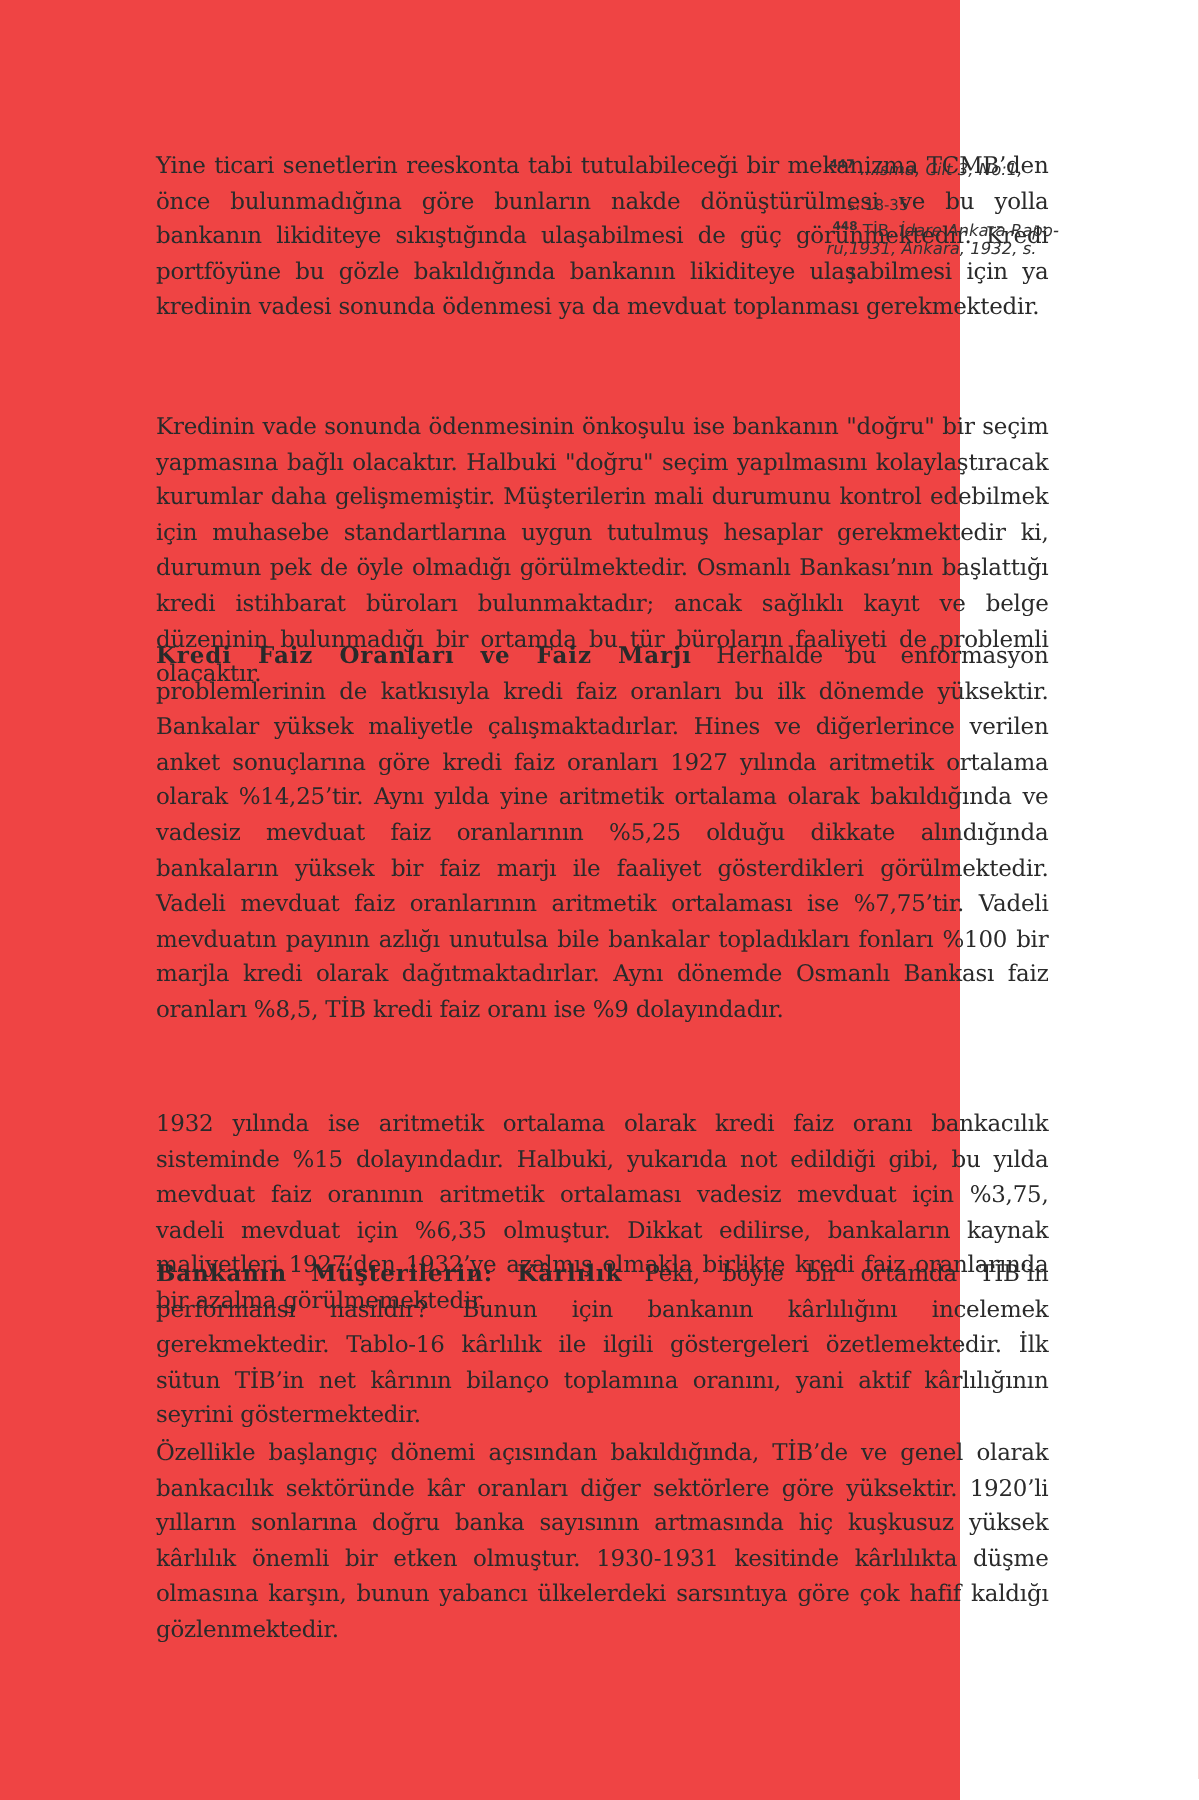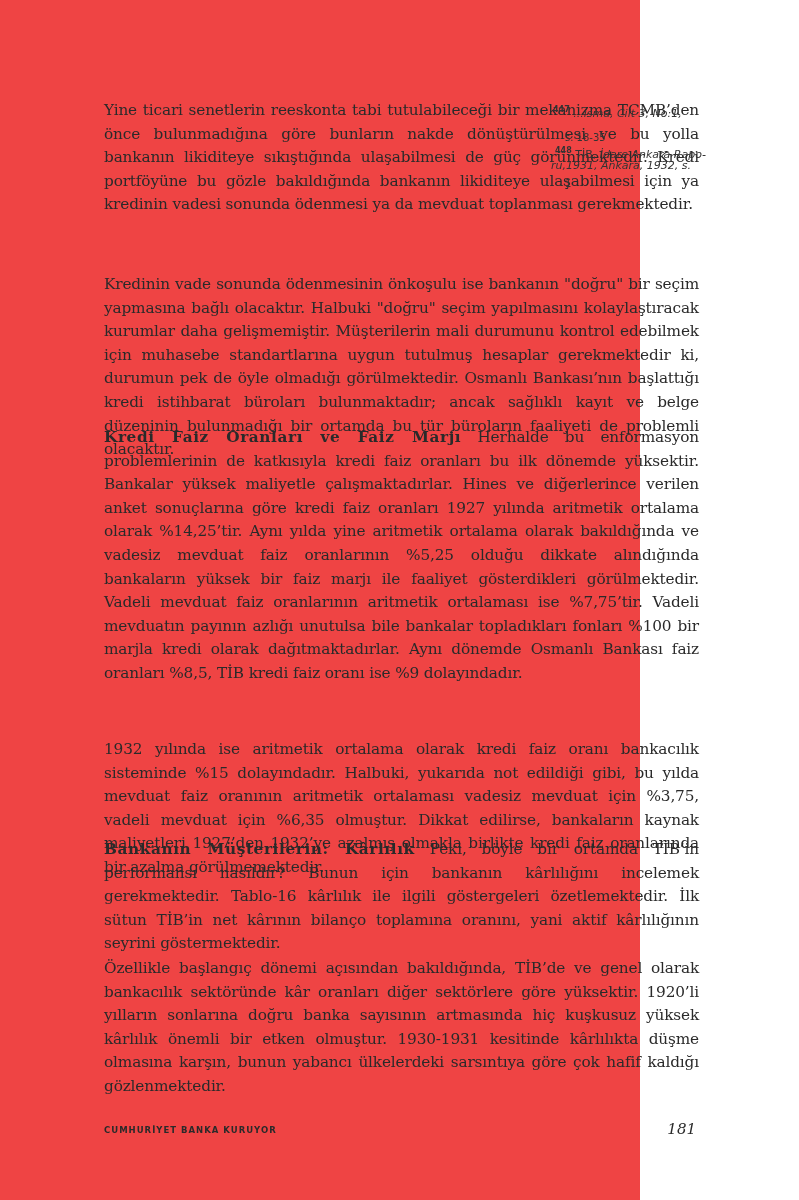--- a/index.html
+++ b/index.html
@@ -78,17 +78,13 @@
     <span class="ital">...isma, Cilt 3, No:1,</span>
   </div>
   <div class="footnote-overlay" id="fn447b">s. 18-35</div>
   <div class="footnote-overlay" id="fn448">
     <span class="num">448</span>
     <span>TİB, </span><span class="ital">İdare Ankara Rapo-</span>
   </div>
   <div class="footnote-overlay" id="fn448b">ru,1931, Ankara, 1932, s.</div>
   <div class="footnote-overlay" id="fn448c">1</div>
 
-  <div class="footer">
-    <span class="running-head">CUMHURİYET BANKA KURUYOR</span>
-    <span class="page-number">181</span>
-  </div>
 </div>
 
 </body></html>

